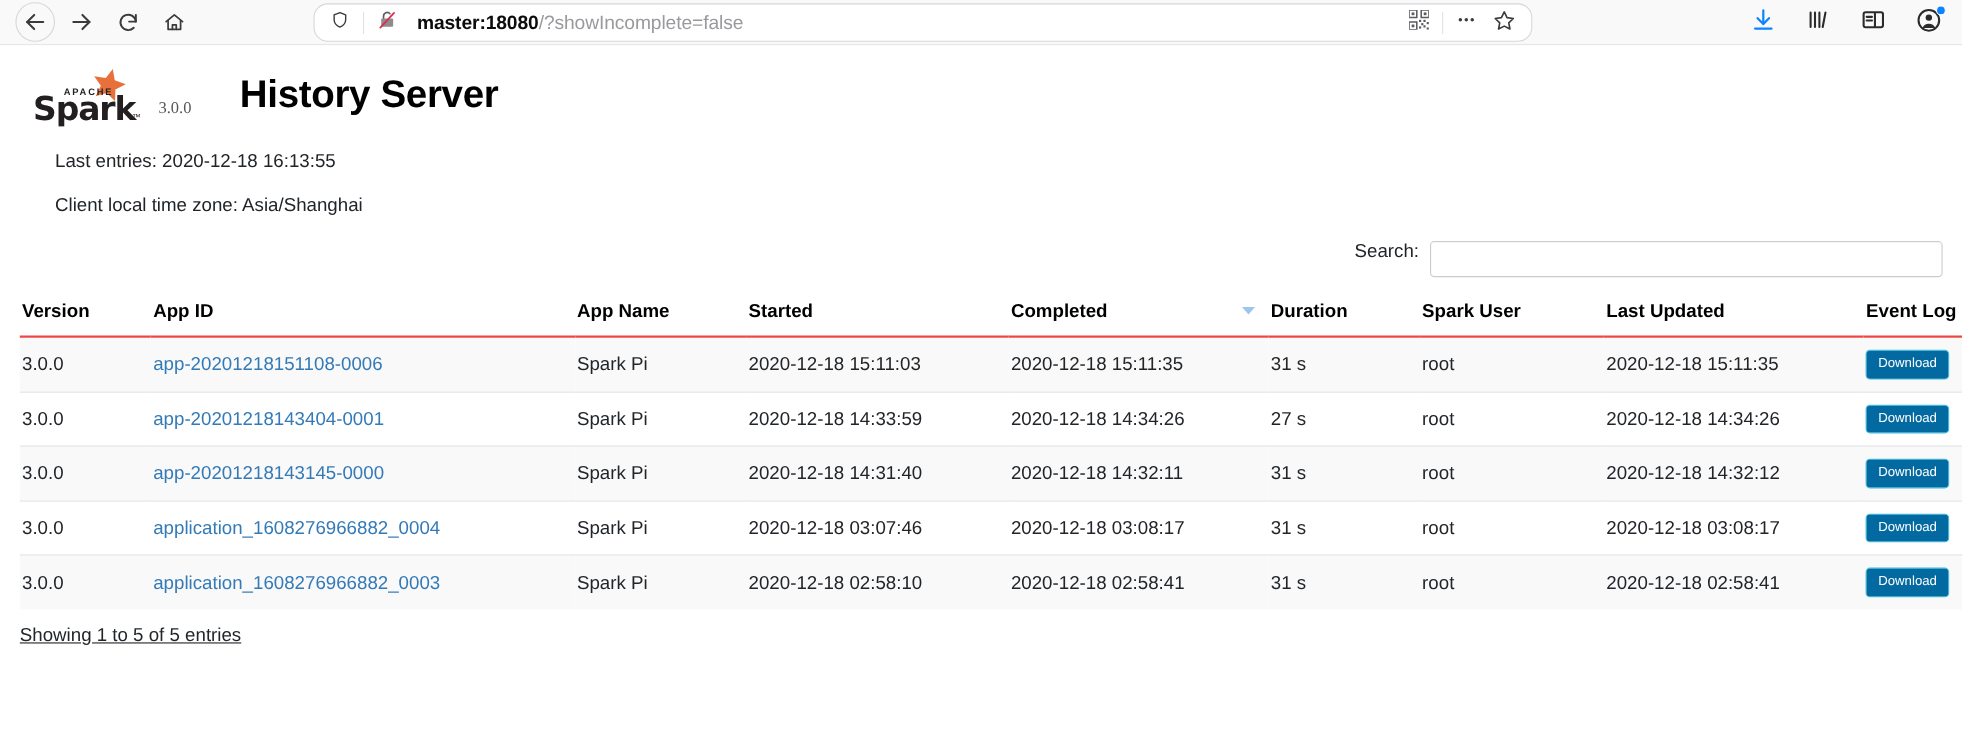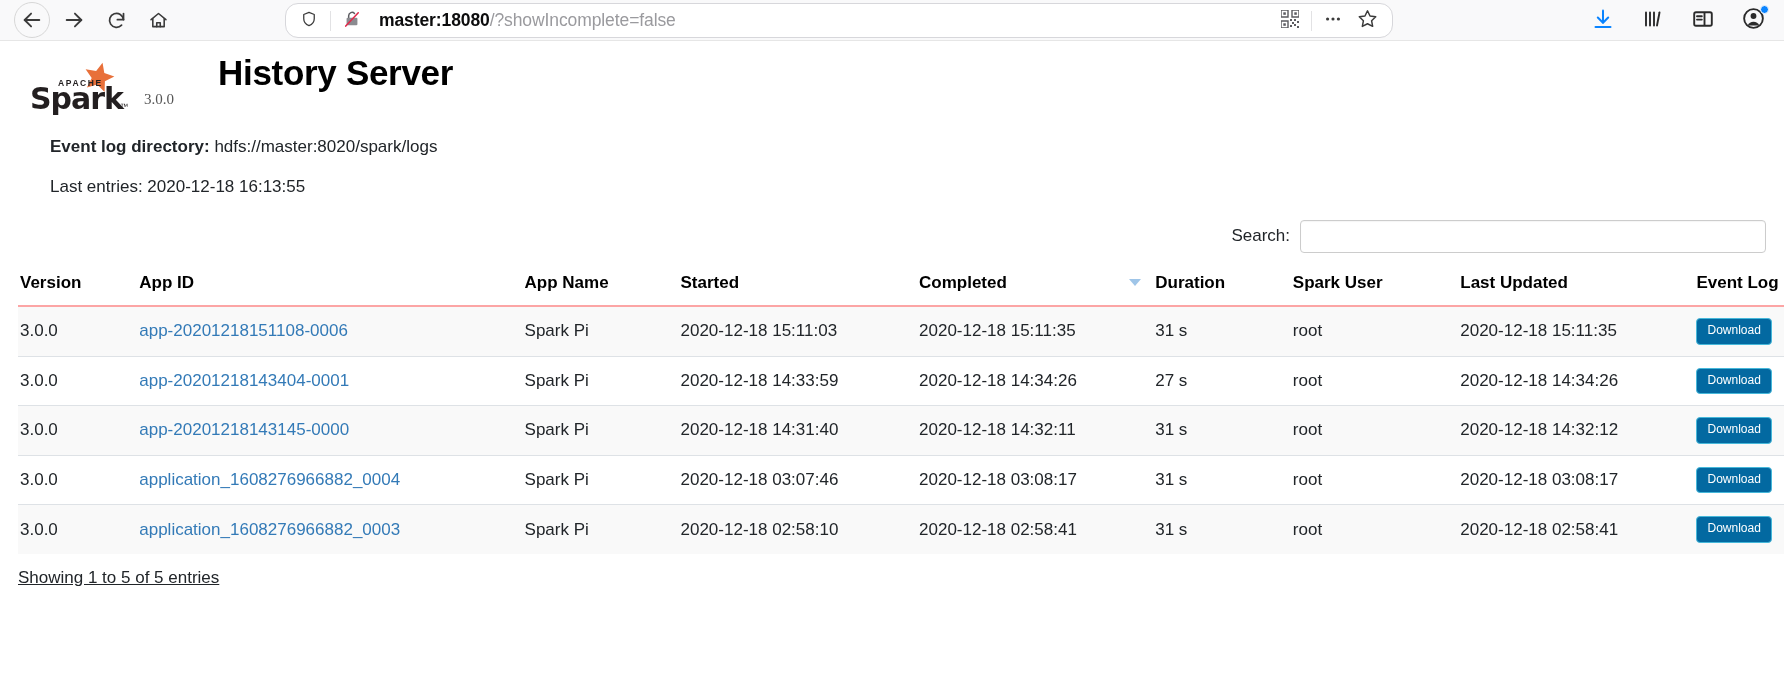--- a/index.html
+++ b/index.html
@@ -61,53 +61,53 @@
     display:flex; align-items:flex-end;
     padding-top:16px; padding-left:0px; height:72px;
   }
   .logo-wrap { position:relative; width:106px; height:56px; margin-left:10px; }
   .logo-wrap svg { position:absolute; left:0; top:0; }
   .logo-version {
     font-size:15px; color:#555; margin-left:10px; margin-bottom:5px;
     font-family:"Liberation Serif", serif;
   }
   .page-title {
-    font-size:35px; font-weight:bold; margin-left:44px; margin-bottom:20px;
+    font-size:35px; font-weight:bold; margin-left:44px; margin-bottom:7px;
     letter-spacing:-0.3px;
   }
 
   .info-list { margin-top:14px; padding-left:32px; }
   .info-line { font-size:17px; line-height:40px; color:#212529; }
   .info-line b { font-weight:bold; }
 
   
   .search-row {
     margin-top:12px; display:flex; justify-content:flex-end;
-    align-items:center; padding-right:0px; height:34px;
+    padding-right:0px; height:34px;
     position:relative;
   }
   .search-label { font-size:17px; color:#212529; margin-right:10px; }
   .search-input {
     width:466px; height:33px;
     border:1px solid #ccc; border-radius:4px;
     padding:4px 8px; font-size:15px;
     font-family:"Liberation Sans", sans-serif;
     outline:none; background:#fff;
     box-shadow:inset 0 1px 1px rgba(0,0,0,.04);
   }
 
   
   table.histtable {
     width:1860px; border-collapse:collapse; margin-top:10px;
     table-layout:fixed;
   }
   table.histtable th {
     text-align:left; font-size:17px; font-weight:bold;
     padding:10px 2px 12px 2px; color:#000;
-    border-bottom:2px solid #fca5a5; position:relative;
+    border-bottom:2px solid #ef4444; position:relative;
     white-space:nowrap;
   }
   table.histtable td {
     font-size:17px; padding:11px 2px; color:#212529;
     border-top:1px solid #dee2e6; white-space:nowrap;
   }
   table.histtable tbody tr:nth-child(odd) { background:#f9f9f9; }
   table.histtable tbody tr:nth-child(even) { background:#ffffff; }
 
   .col-version { width:104px; }
@@ -312,26 +312,26 @@
         <text x="2" y="52" font-family="DejaVu Sans, sans-serif" font-size="30" font-weight="bold" fill="#231f20" letter-spacing="-1">Spark</text>
         <text x="92" y="52" font-family="Liberation Sans, sans-serif" font-size="8" fill="#231f20">™</text>
       </svg>
     </div>
     <div class="logo-version">3.0.0</div>
     <h1 class="page-title">History Server</h1>
   </div>
 
   <div class="info-list">
     <div class="info-line">
-      <b>Event log directory:</b>
-      <span>hdfs://master:8020/spark/logs</span>
-    </div>
-    <div class="info-line">
       <span>Last entries:</span>
       <span>2020-12-18 16:13:55</span>
+    </div>
+    <div class="info-line">
+      <span>Client local time zone:</span>
+      <span>Asia/Shanghai</span>
     </div>
   </div>
 
   <div class="search-row">
     <label class="search-label">Search:</label>
     <input class="search-input" type="text" placeholder="" style="">
   </div>
 
   <table class="histtable">
     <colgroup>

